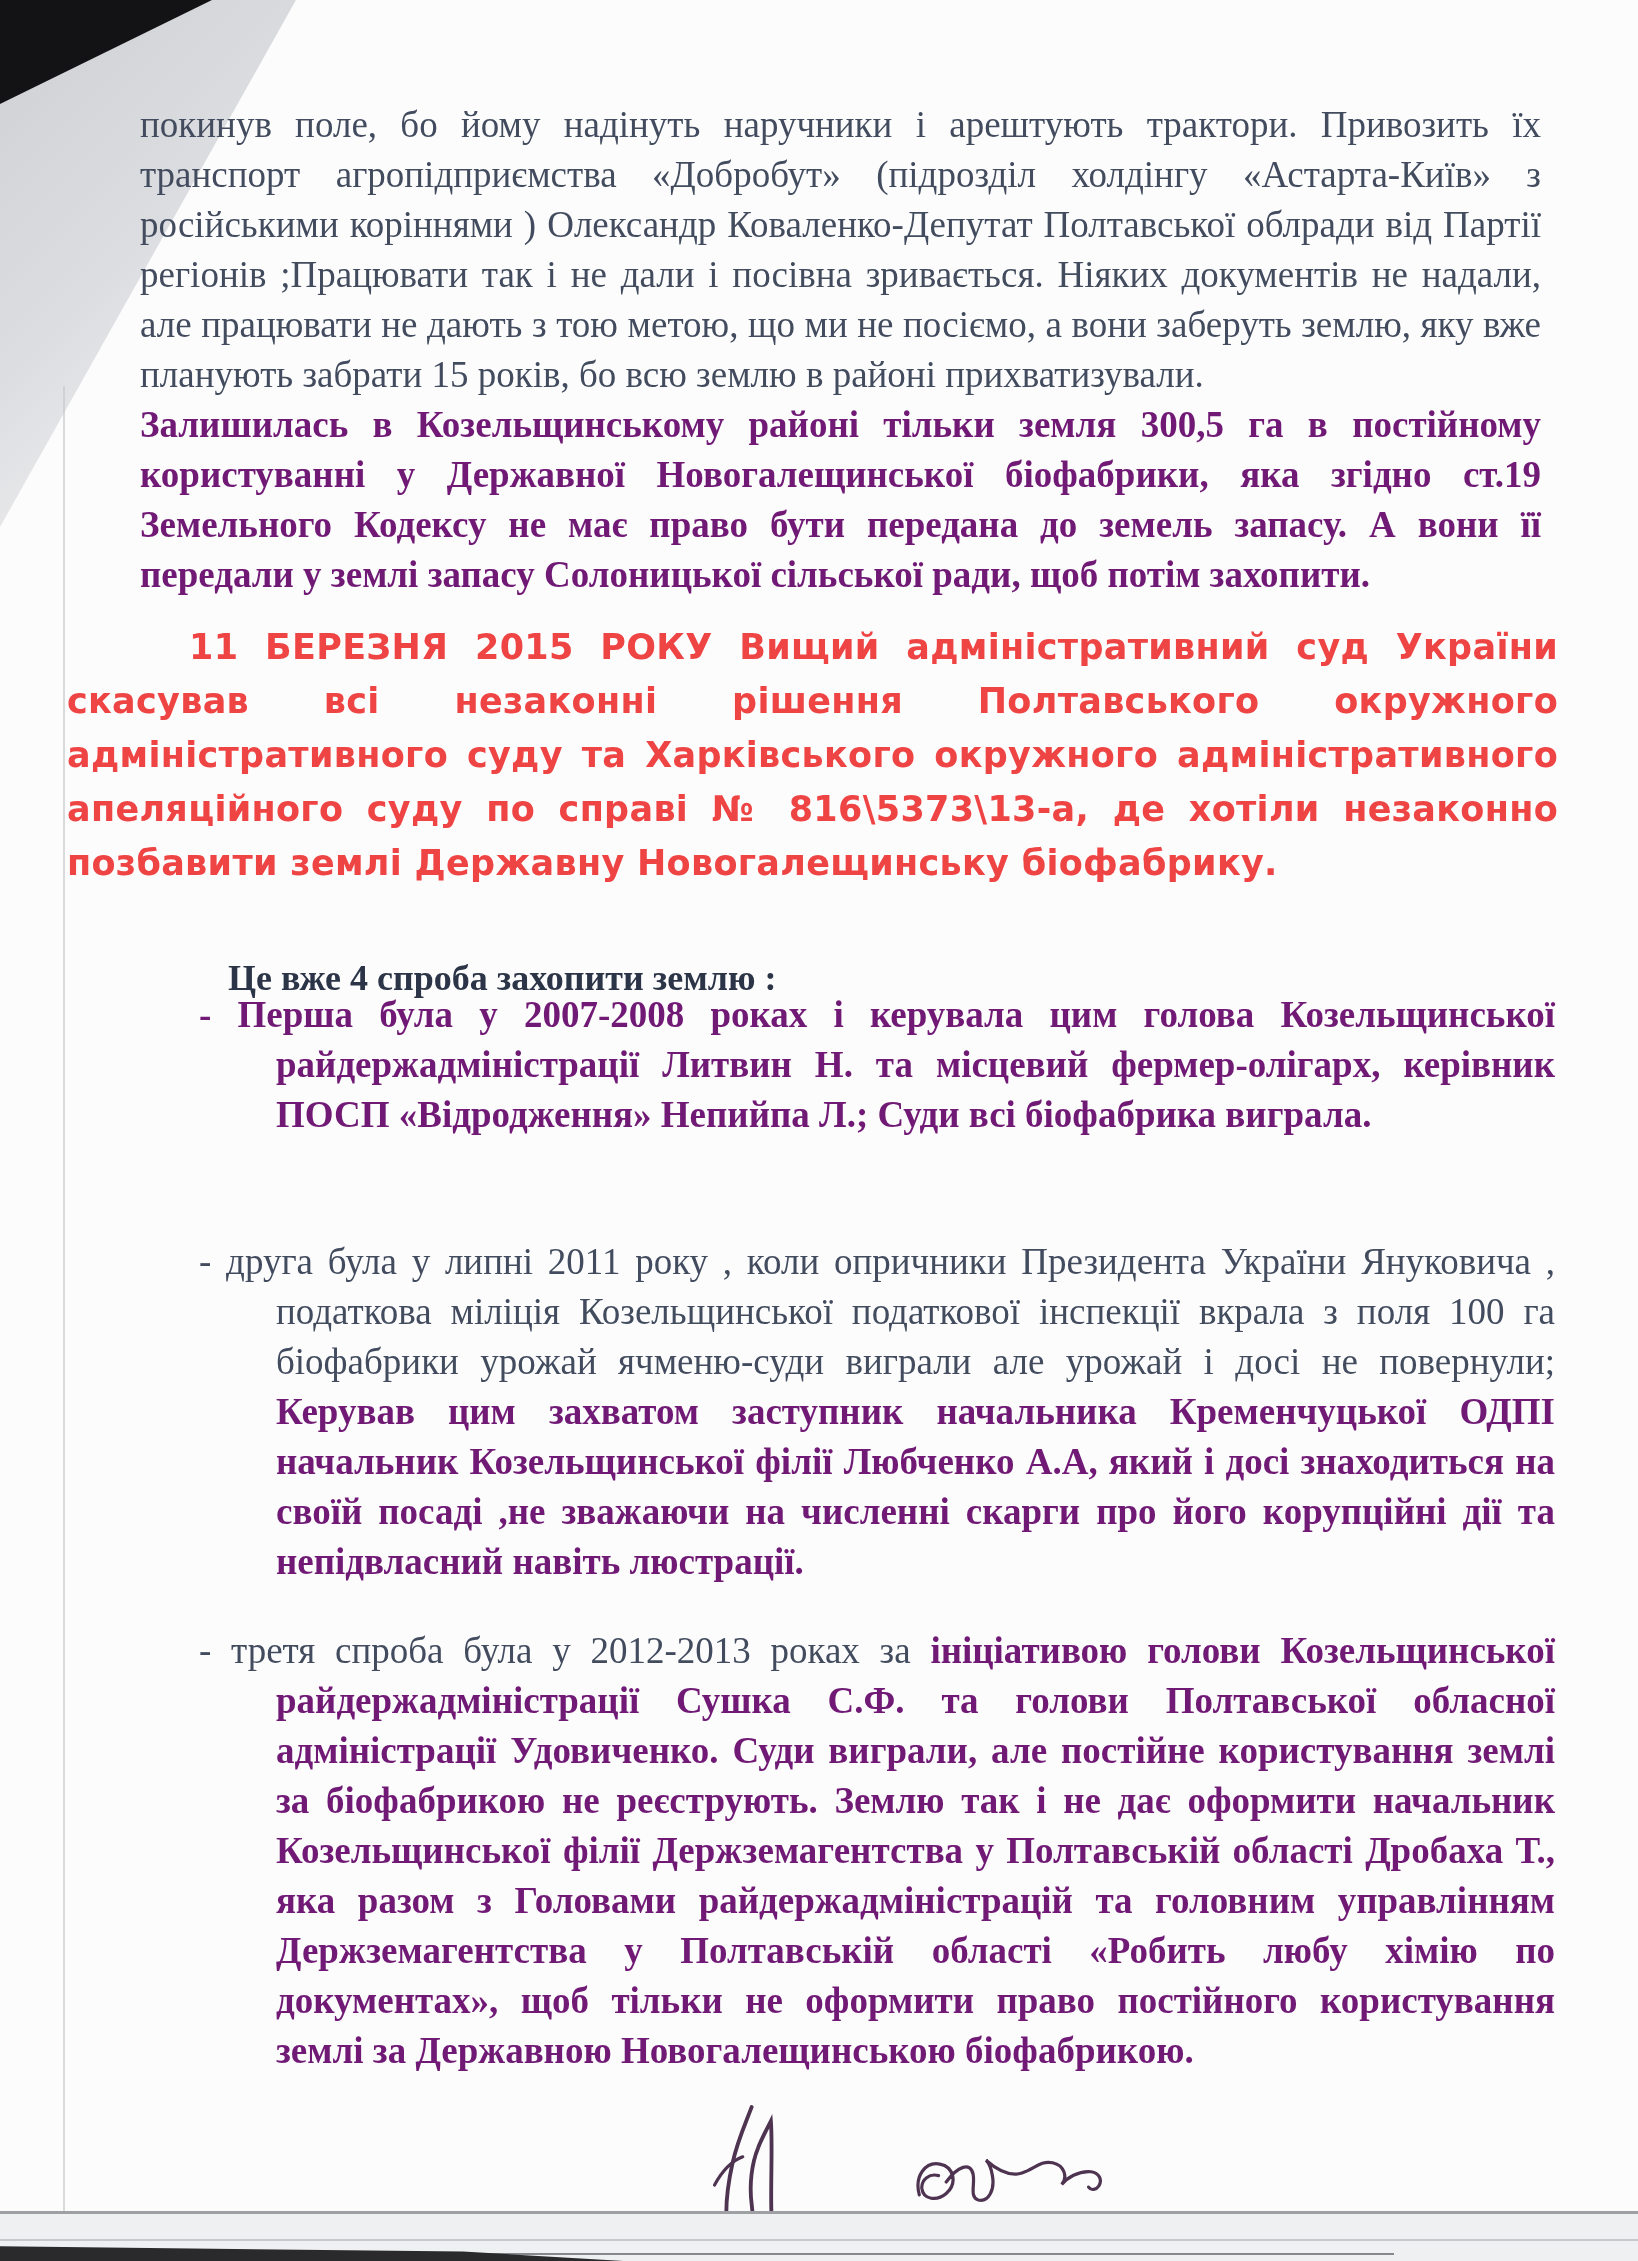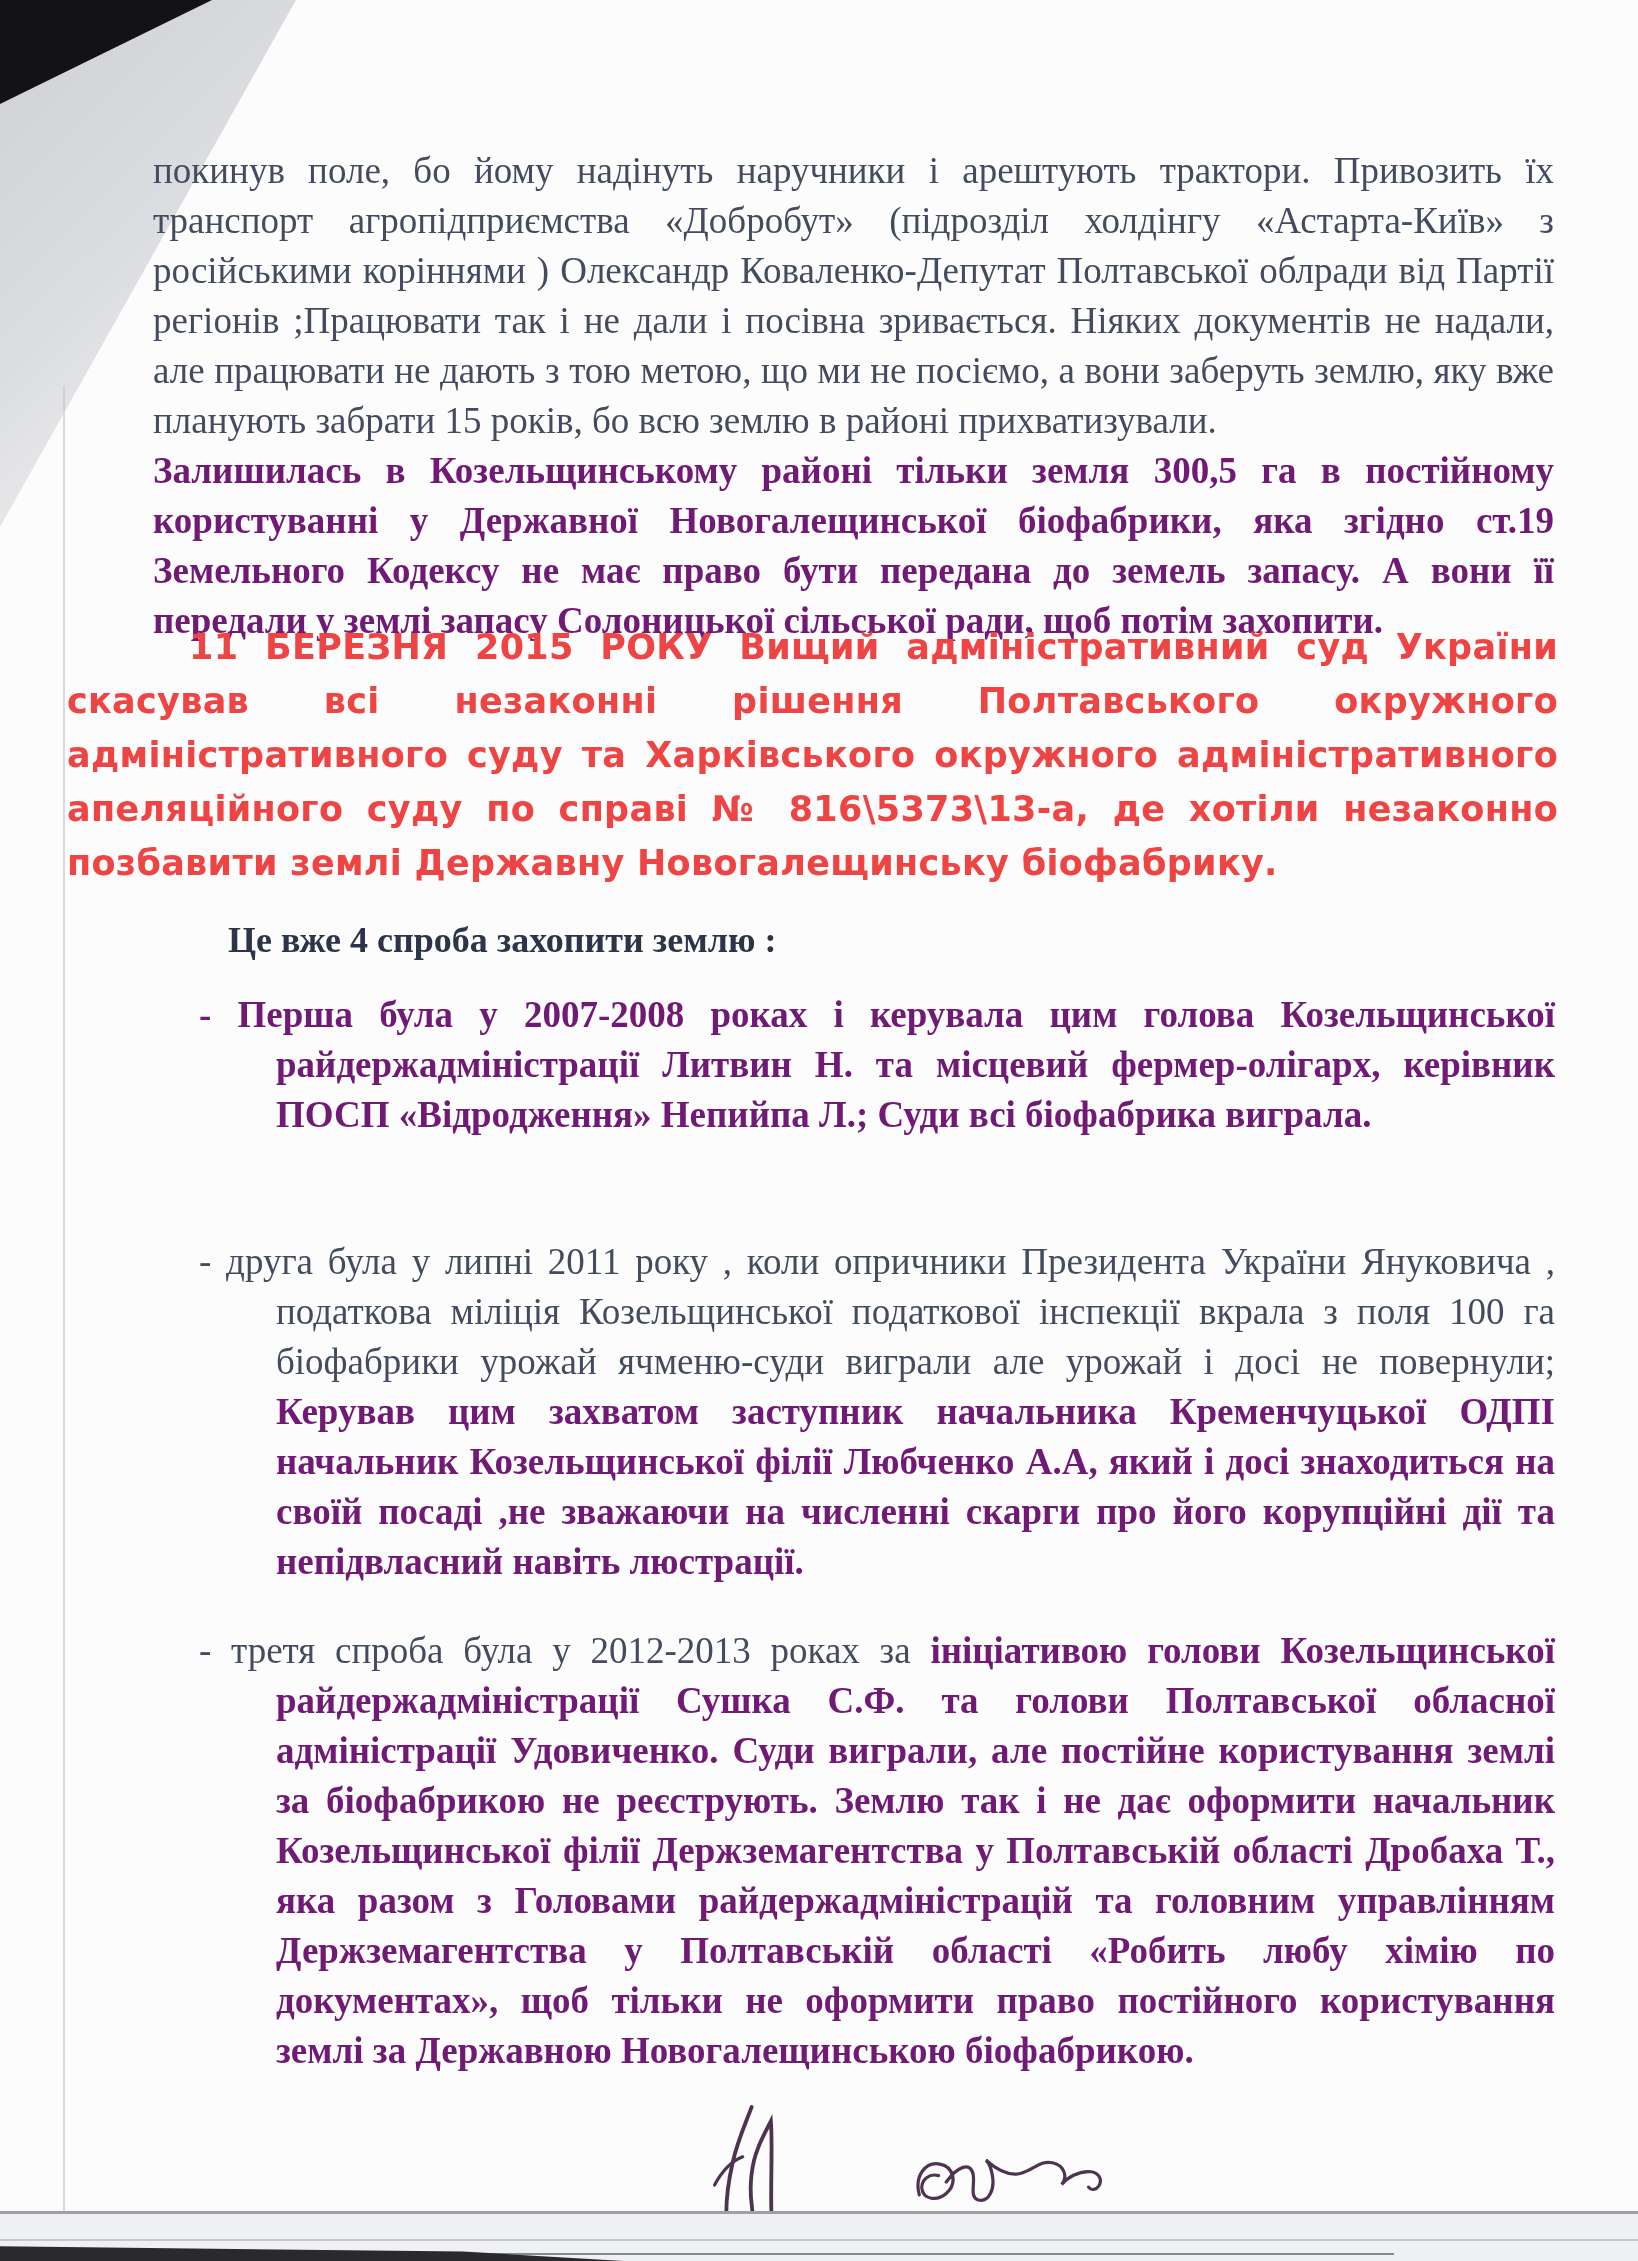--- a/index.html
+++ b/index.html
@@ -31,30 +31,30 @@
   .bottom-line-2{position:absolute;left:0;top:2239px;width:1639px;height:1.9px;background:#c7c8cb;}
   .bottom-line-3{position:absolute;left:0;top:2253px;width:1394px;height:1.9px;background:#87888c;}
   .bottom-dark{
     position:absolute;left:0;top:2240px;width:643px;height:21px;
     background:#2a2a2d;
     clip-path:polygon(0 30%,72% 55%,97% 100%,0 100%);
   }
   
   .tx{position:absolute;text-align:justify;margin:0;}
   .serif-bold,.block-bold,.inline-bold{color:#701a75;font-weight:700;}
-  .p1{left:153px;top:100px;width:1401px;font-size:37px;line-height:50px;color:#424c5e;margin-top:46px;}
+  .p1{left:140px;top:100px;width:1401px;font-size:37px;line-height:50px;color:#424c5e;}
   .block-bold{display:block;}
   .p2{
     left:67px;top:620px;width:1491px;
     font-family:"DejaVu Sans", sans-serif;
     font-size:35px;line-height:54px;font-weight:700;
     letter-spacing:0.3px;color:#ef4444;text-indent:122px;
   }
   .heading{
-    left:228px;top:918px;width:1324px;
+    left:228px;top:956px;width:1324px;
     font-size:36px;line-height:45px;font-weight:700;color:#2c3547;
     text-align:left;
   }
   .bullet{
     left:276px;width:1279px;
     font-size:37px;line-height:50px;color:#424c5e;
     text-indent:-77px;
   }
   .b1{top:990px;}
   .b2{top:1223px;margin-top:14px;}

